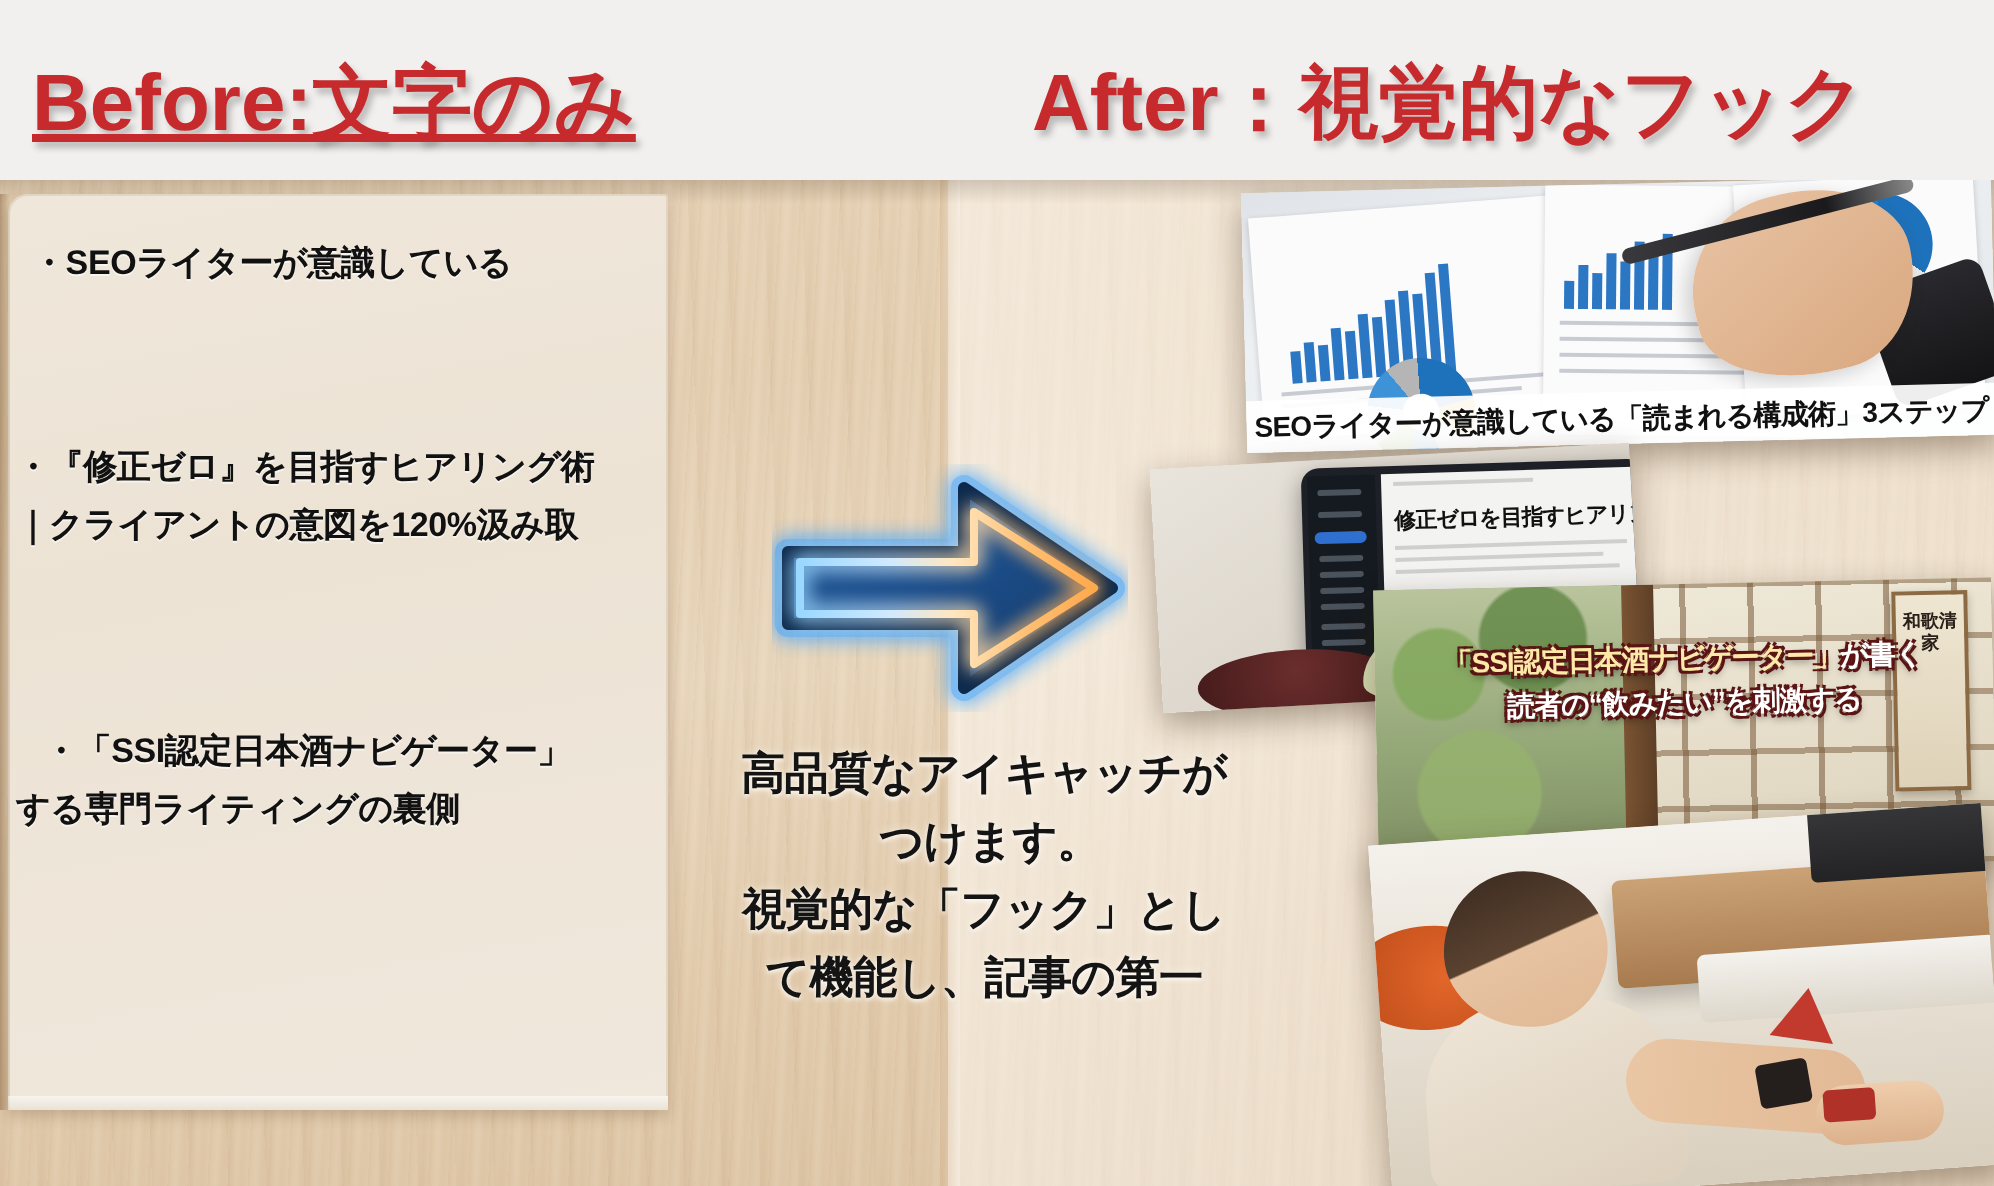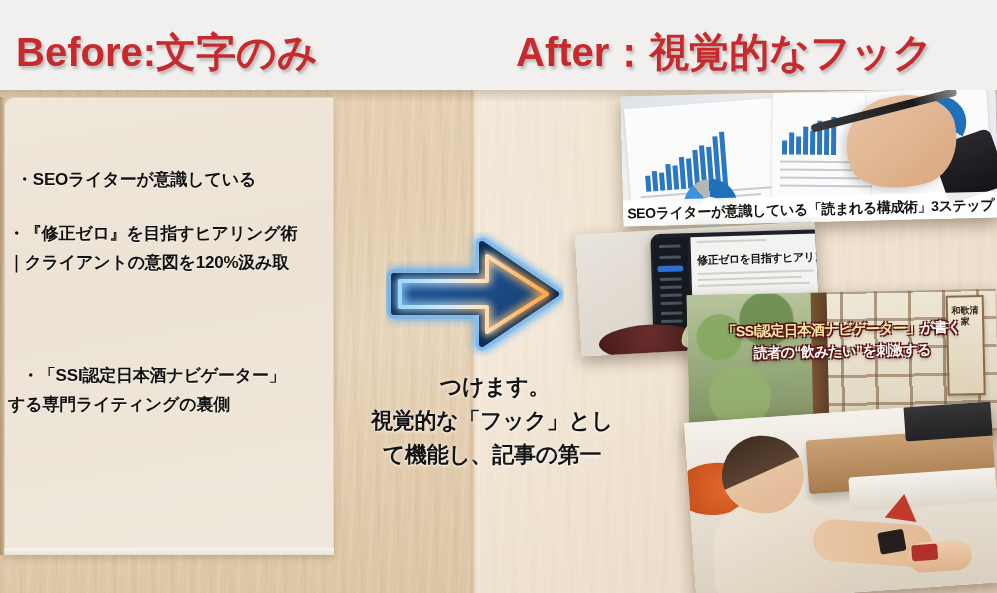--- a/index.html
+++ b/index.html
@@ -32,21 +32,21 @@
     top: 24px;
     font-weight: bold;
     font-size: 40px;
     line-height: 56px;
     color: #c62a2d;
     letter-spacing: 0px;
     white-space: nowrap;
     text-shadow: 2px 3px 3px rgba(120,120,120,0.45);
     z-index: 41;
   }
-  #headline-before { left: 16px; }
+  #headline-before { left: 16px; text-decoration: underline; }
   #headline-after  { left: 516px; text-align: center; }
 
   
   .wood {
     position: absolute;
     left: 0; top: 88px;
     width: 997px; height: 505px;
     background:
       repeating-linear-gradient(93deg,
         rgba(168,128,84,0.075) 0px,
@@ -411,21 +411,21 @@
   <div class="wood-topshadow"></div>
 
   <div class="header-band"></div>
   <div class="headline" id="headline-before">Before:文字のみ</div>
   <div class="headline" id="headline-after">After：視覚的なフック</div>
 
   <div id="paper-card">
     <div class="paper-body">
 
       <div class="bullet" id="bullet-1">
-        <span class="ind" style="padding-left:4px;margin-top:48px;">・SEOライターが意識している</span>
+        <span class="ind" style="padding-left:4px;">・SEOライターが意識している</span>
       </div>
 
       <div class="bullet" id="bullet-2">
         <span class="ind">・『修正ゼロ』を目指すヒアリング術</span>
         <span class="ind">｜クライアントの意図を120%汲み取</span>
       </div>
 
       <div class="bullet" id="bullet-3">
         <span class="ind" style="padding-left:14px;">・「SSI認定日本酒ナビゲーター」</span>
         <span class="ind">する専門ライティングの裏側</span>
@@ -462,20 +462,21 @@
 
       <path d="M8,44 L96,44 L96,12 L170,62 L96,112 L96,80 L8,80 Z" fill="none" stroke="#3fa4ff" stroke-width="13" stroke-linejoin="round" opacity="0.65" filter="url(#glow)"></path>
 
       <path d="M8,44 L96,44 L96,12 L170,62 L96,112 L96,80 L8,80 Z" fill="url(#arrowFill)" stroke="#0d2a4d" stroke-width="6" stroke-linejoin="round"></path>
 
       <path d="M14,49 L101,49 L101,24 L161,62 L101,100 L101,75 L14,75 Z" fill="none" stroke="url(#arrowStroke)" stroke-width="4" stroke-linejoin="round" filter="url(#glow)"></path>
     </svg>
   </div>
 
   <div id="center-caption">
+    <span class="ln l1">高品質なアイキャッチが</span>
     <span class="ln l3">つけます。</span>
     <span class="ln l4">視覚的な「フック」とし</span>
     <span class="ln l5">て機能し、記事の第一</span>
   </div>
 
   <div class="thumb" id="thumb-charts">
     <div class="paper-sheet" id="sheet-a">
       <div class="minibars" style="left:16px; top:26px; height:58px;">
         <i style="height:16px"></i>
           <i style="height:20px"></i>

